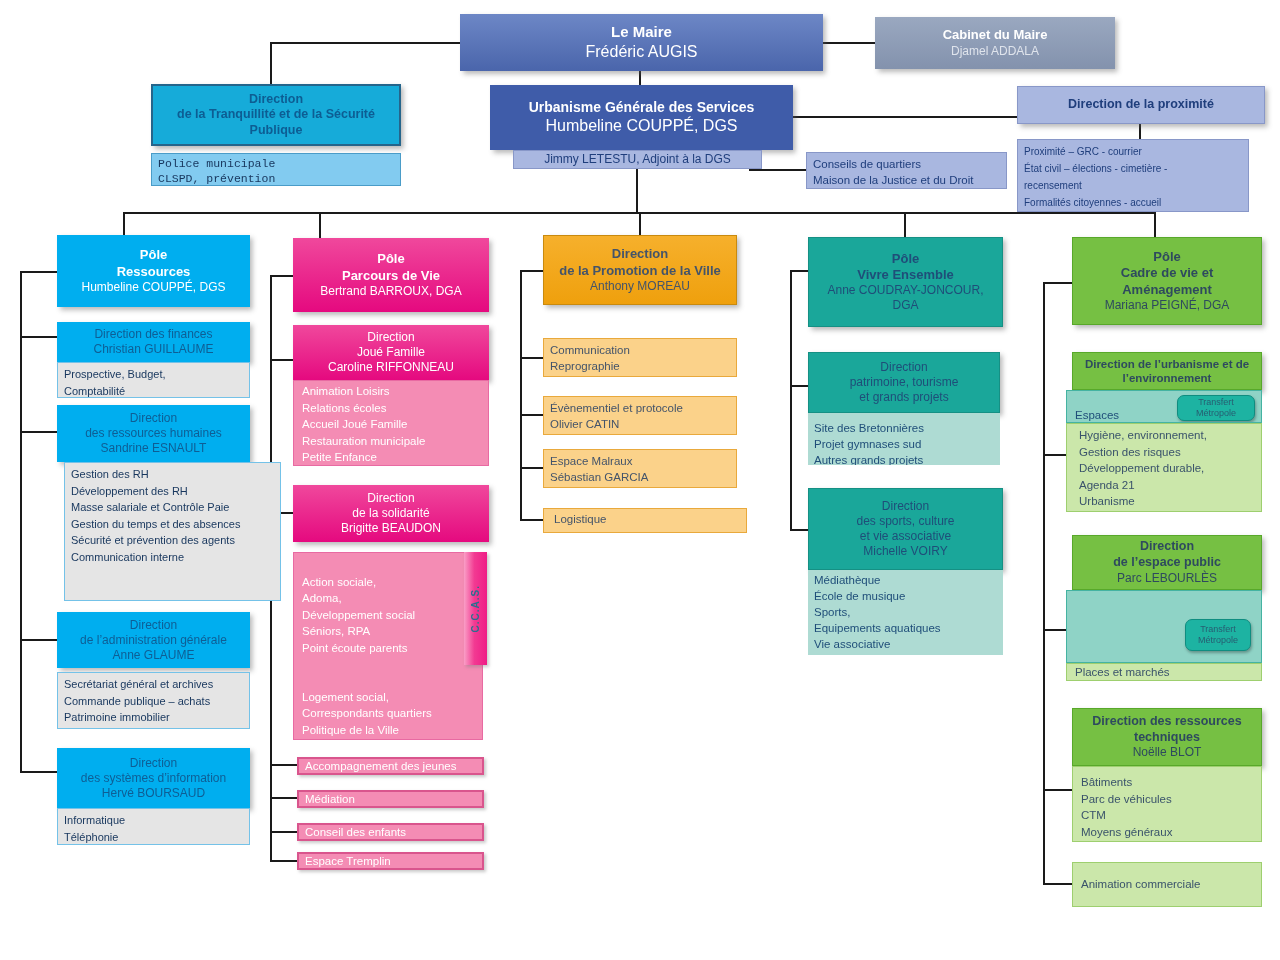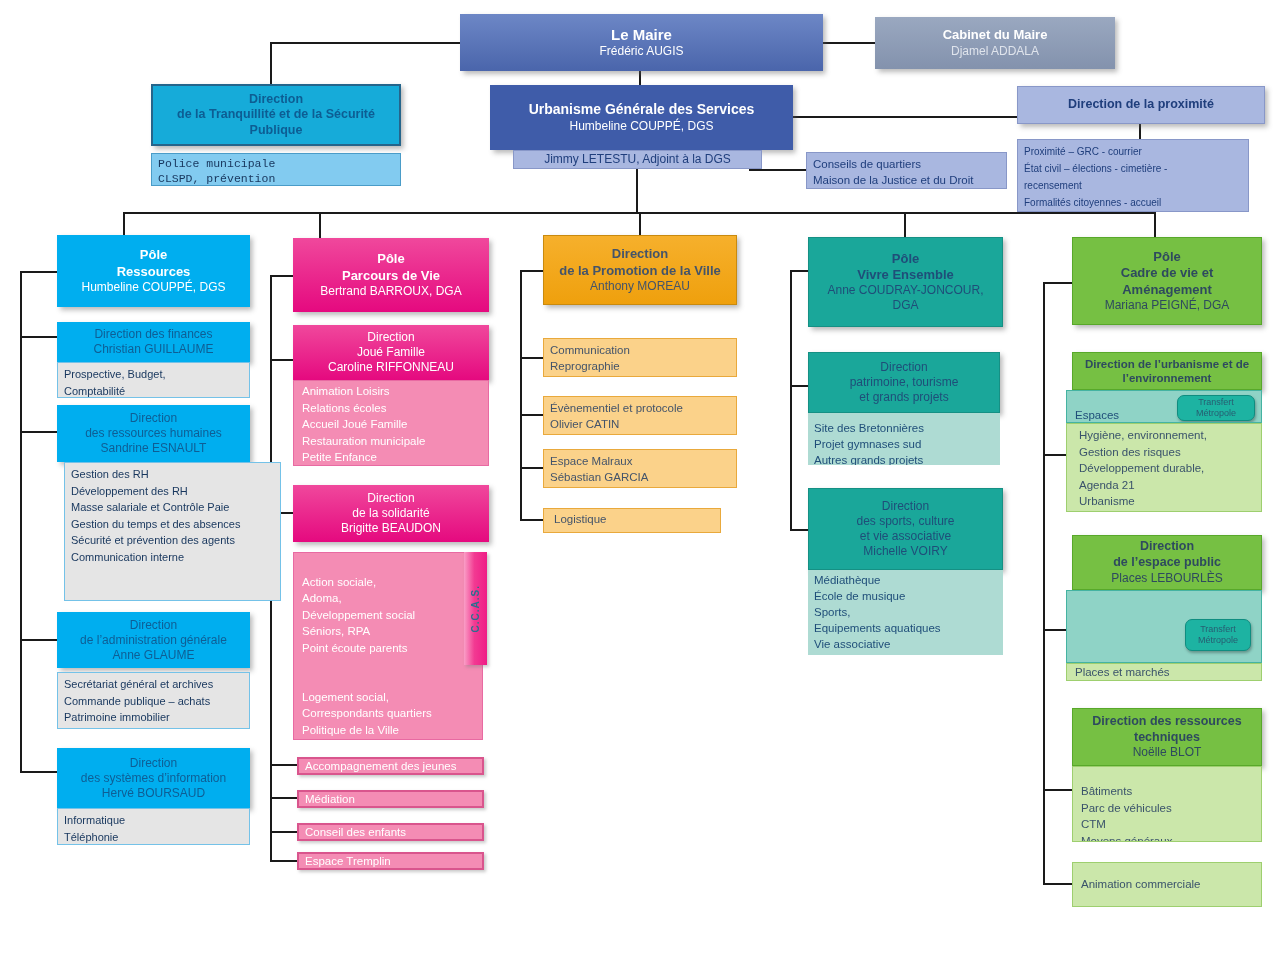--- a/index.html
+++ b/index.html
@@ -5,21 +5,21 @@
 <style>
   html,body{margin:0;padding:0;}
   body{
     width:1280px;height:960px;position:relative;background:#ffffff;
     font-family:"Liberation Sans","DejaVu Sans",sans-serif;color:#1f4e79;
   }
   .box{position:absolute;box-sizing:border-box;overflow:hidden;white-space:pre-line;}
   .hdr{display:flex;flex-direction:column;justify-content:center;align-items:center;text-align:center;line-height:1.25;padding:0 9px;}
   .t{font-weight:bold;font-size:13px;white-space:pre-line;}
   .n{font-weight:normal;font-size:12px;white-space:pre-line;}
-  .big{font-size:15px;} .med{font-size:12px;}
+  .big{font-size:15px;} .med{font-size:16px;}
   .sm{font-size:12.5px;} .xs{font-size:11.5px;}
   .items{font-size:11px;line-height:16.5px;padding:3px 6px;text-align:left;}
   .sh{box-shadow:2.5px 3px 5px rgba(100,100,100,0.45);}
   .lh,.lv{position:absolute;background:#1a1a1a;}
   .lh{height:2px;} .lv{width:2px;}
 
   
   .c-maire{background:linear-gradient(#6d87c6,#4a65ab);color:#fff;}
   .c-cabinet{background:linear-gradient(#9aa8c0,#8392ad);color:#fff;}
   .c-cabinet .n{color:#dfe4ec;}
@@ -228,21 +228,21 @@
     <div class="t">Direction
 de la Promotion de la Ville</div>
     <div class="n">Anthony MOREAU</div>
   </div>
   <div class="box items c-orange-light" style="left:543px;top:338px;width:194px;height:39px;font-size:11.5px;line-height:16px">Communication
 Reprographie</div>
   <div class="box items c-orange-light" style="left:543px;top:396px;width:194px;height:39px;font-size:11.5px;line-height:16px">Évènementiel et protocole
 Olivier CATIN</div>
   <div class="box items c-orange-light" style="left:543px;top:449px;width:194px;height:39px;font-size:11.5px;line-height:16px">Espace Malraux
 Sébastian GARCIA</div>
-  <div class="box items c-orange-light" style="left:543px;top:508px;width:178px;height:25px;font-size:11.5px;line-height:18px;padding:1px 10px">Logistique</div>
+  <div class="box items c-orange-light" style="left:543px;top:508px;width:204px;height:25px;font-size:11.5px;line-height:18px;padding:1px 10px">Logistique</div>
 
   <div class="box hdr sh c-teal" style="left:808px;top:237px;width:195px;height:90px">
     <div class="t">Pôle
 Vivre Ensemble</div>
     <div class="n">Anne COUDRAY-JONCOUR,
 DGA</div>
   </div>
 
   <div class="box hdr sh c-teal" style="left:808px;top:352px;width:192px;height:61px">
     <div class="n">Direction
@@ -284,33 +284,33 @@
   </div>
   <div class="box items c-green-light" style="left:1066px;top:423px;width:196px;height:89px;font-size:11.5px;padding:3px 12px">Hygiène, environnement,
 Gestion des risques
 Développement durable,
 Agenda 21
 Urbanisme</div>
 
   <div class="box hdr sh c-green" style="left:1072px;top:535px;width:190px;height:55px">
     <div class="t sm">Direction
 de l’espace public</div>
-    <div class="n">Places LEBOURLÈS</div>
+    <div class="n">Parc LEBOURLÈS</div>
   </div>
   <div class="box items c-green-teal" style="left:1066px;top:590px;width:196px;height:73px;font-size:11.5px;line-height:16.5px;padding:2px 8px">
     <div class="badge" style="right:10px;top:28px;width:64px;height:30px">Transfert
 Métropole</div>
   </div>
   <div class="box items c-green-light" style="left:1066px;top:663px;width:196px;height:18px;font-size:11.5px;line-height:14px;padding:1px 8px">Places et marchés</div>
 
   <div class="box hdr sh c-green" style="left:1072px;top:708px;width:190px;height:58px">
     <div class="t sm">Direction des ressources
 techniques</div>
     <div class="n">Noëlle BLOT</div>
   </div>
-  <div class="box items c-green-light" style="left:1072px;top:766px;width:190px;height:76px;font-size:11.5px;padding:16px 8px">Bâtiments
+  <div class="box items c-green-light" style="left:1072px;top:766px;width:190px;height:76px;font-size:11.5px;padding:7px 8px">Bâtiments
 Parc de véhicules
 CTM
 Moyens généraux</div>
 
   <div class="box items c-green-light" style="left:1072px;top:862px;width:190px;height:45px;font-size:11.5px;display:flex;align-items:center;padding:0 8px">Animation commerciale</div>
 
 </div>
 
 </body></html>

